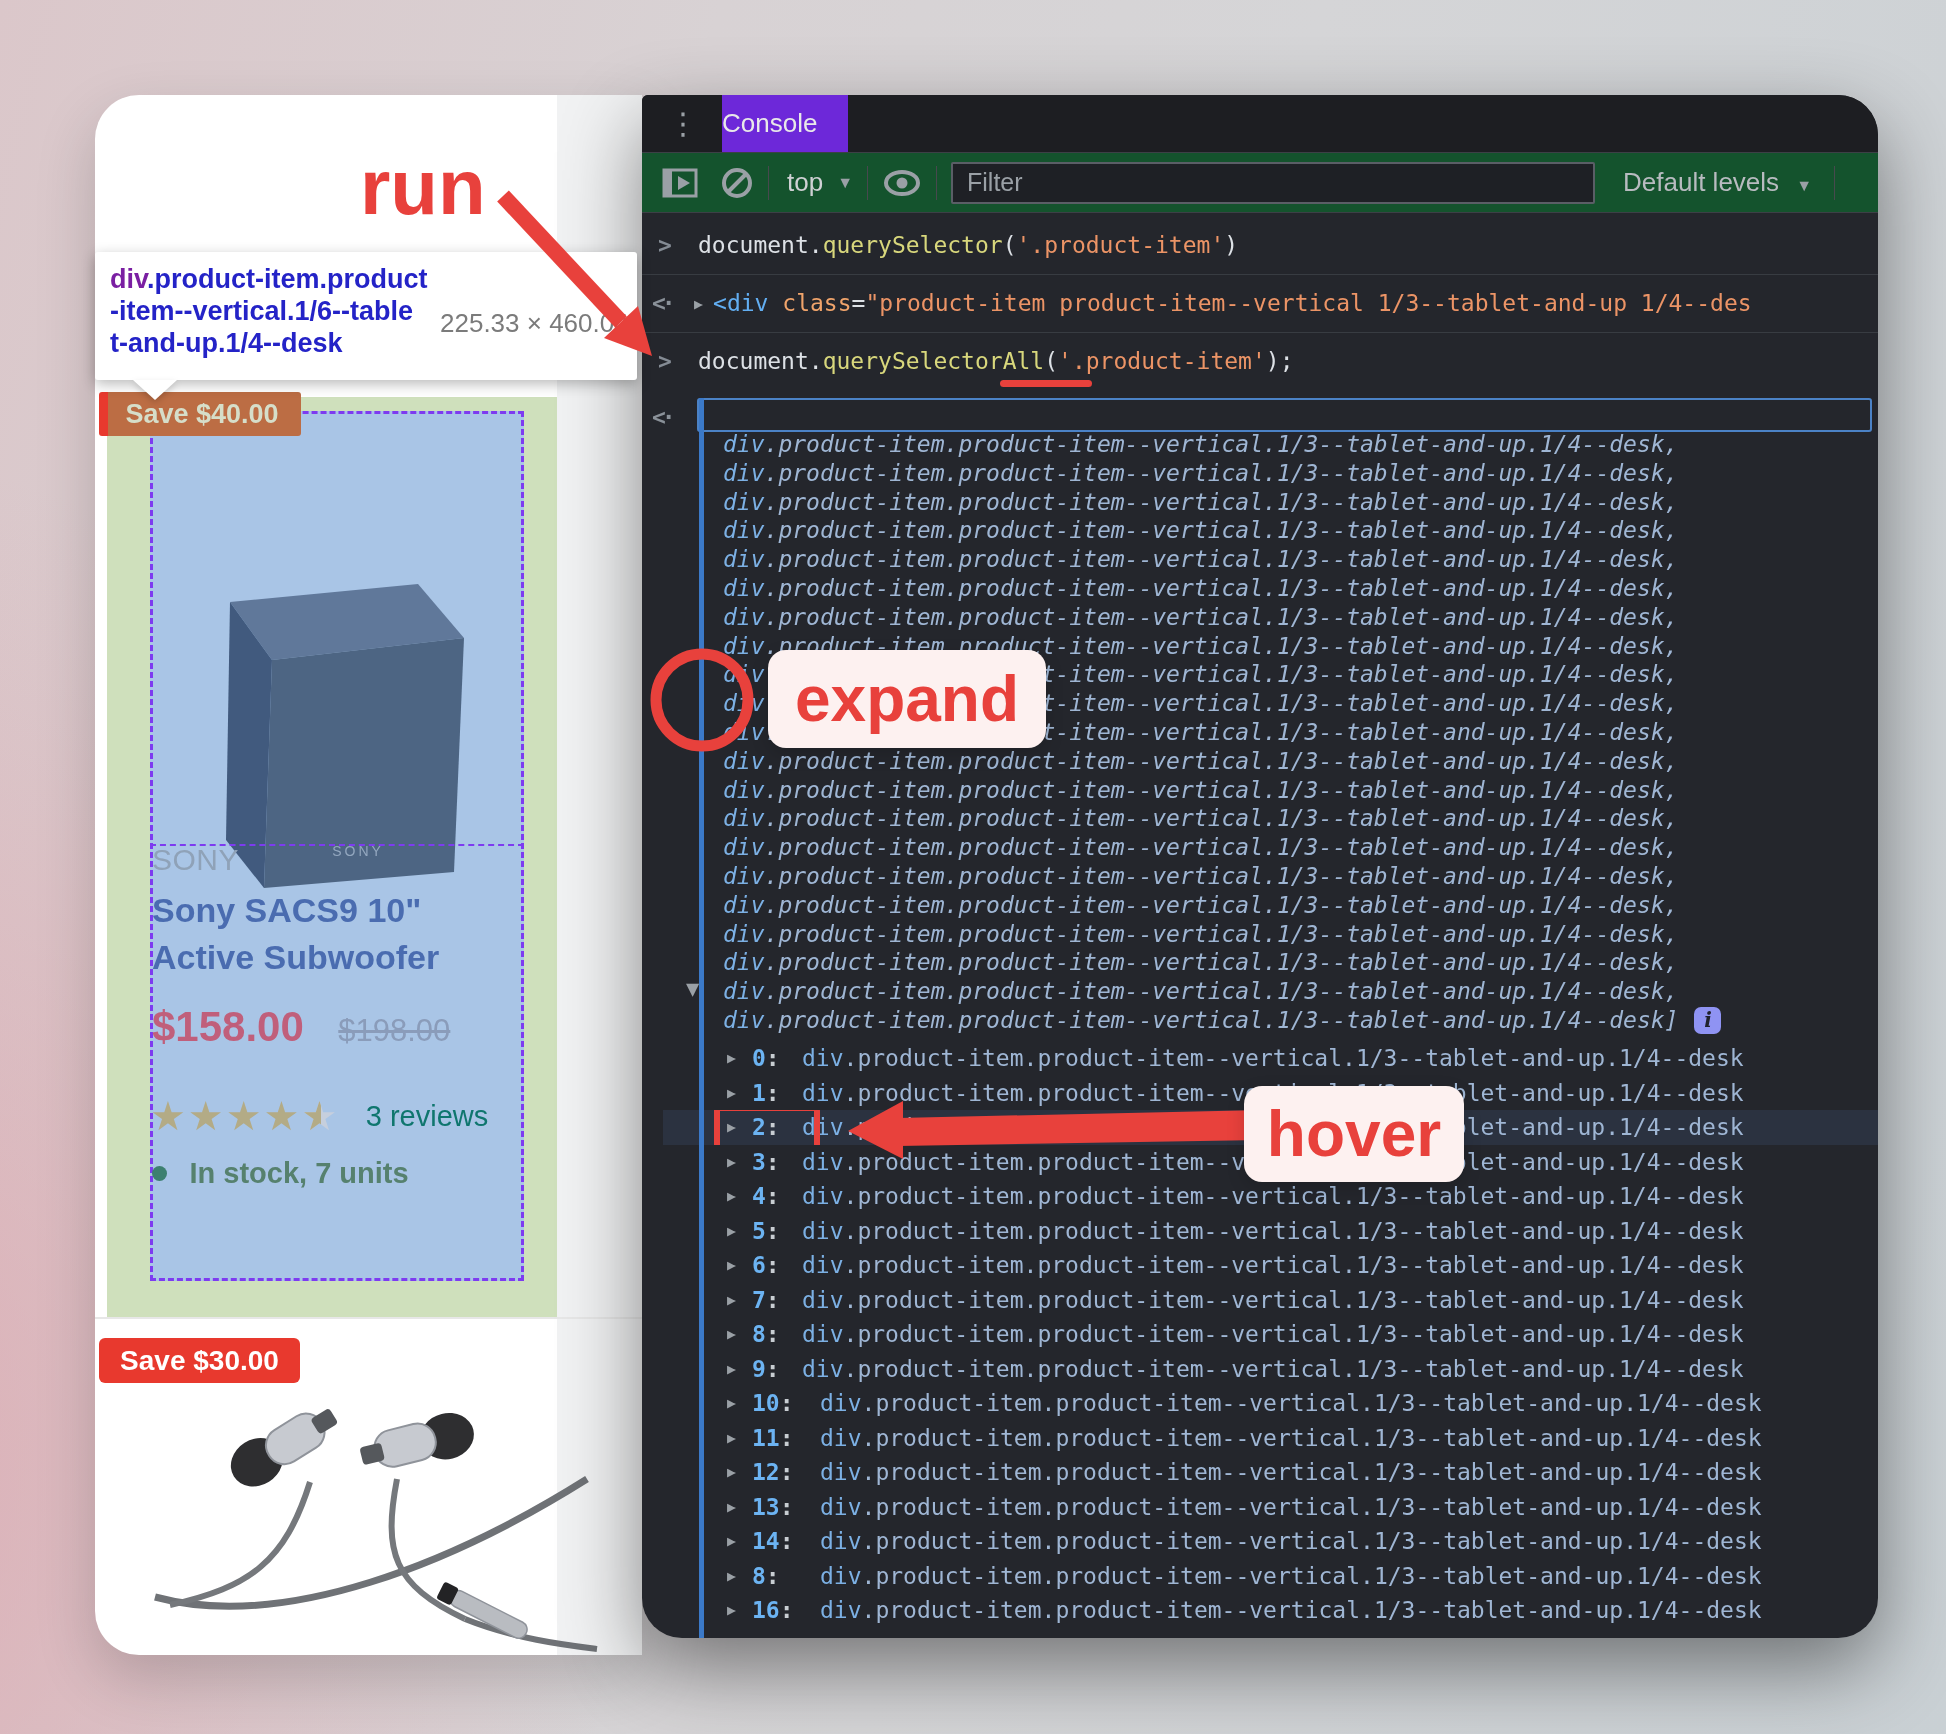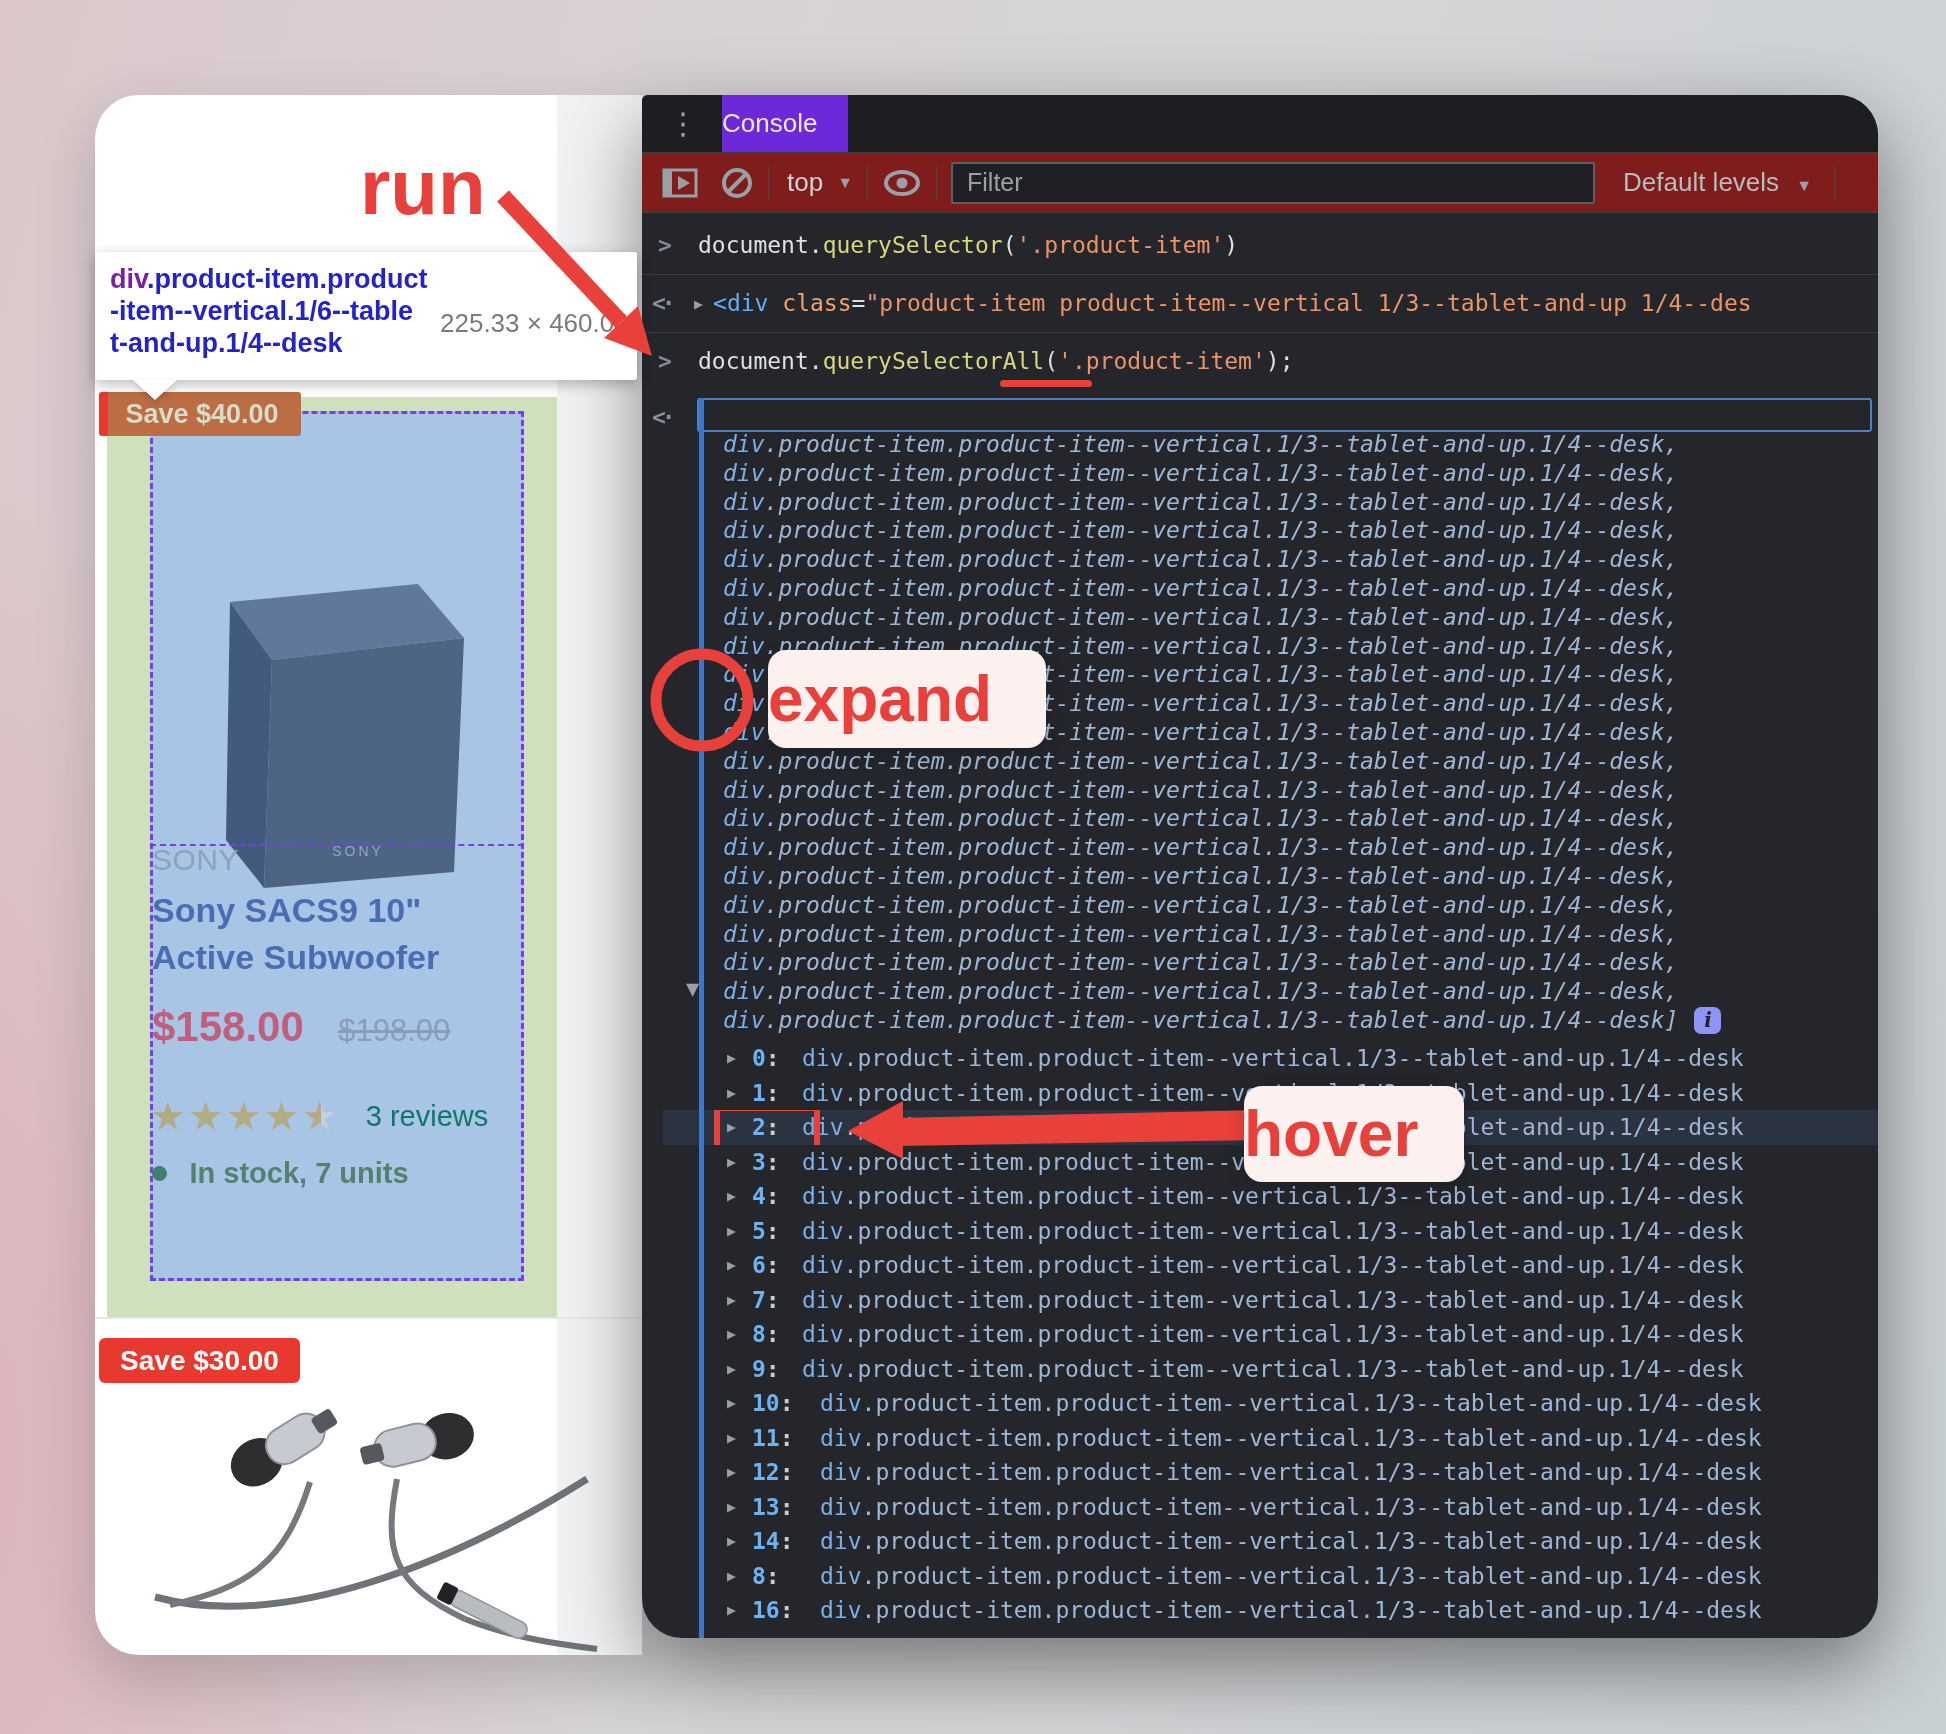--- a/index.html
+++ b/index.html
@@ -50,21 +50,21 @@
   #tt-caret{position:absolute;left:38px;top:128px;width:0;height:0;
     border-left:22px solid transparent;border-right:22px solid transparent;border-top:20px solid #ffffff;
     filter:drop-shadow(0 3px 3px rgba(0,0,0,.18));}
   
   #devtools{position:absolute;left:642px;top:95px;width:1236px;height:1543px;background:#24262c;
     border-radius:6px 40px 40px 40px;box-shadow:0 30px 80px rgba(0,0,0,.45);overflow:hidden;z-index:10;}
   #tabbar{position:absolute;left:0;top:0;right:0;height:57px;background:#1d1e22;border-bottom:1px solid #3c4046;}
   #kebab{position:absolute;left:26px;top:8px;font-size:30px;color:#9aa0a6;line-height:42px;}
   #console-tab{position:absolute;left:80px;top:0;width:126px;height:57px;background:#6d28d9;
     color:#e9e9e9;font-size:26px;text-align:left;line-height:57px;}
-  #toolbar{position:absolute;left:0;top:58px;right:0;height:59px;background:#7f1d1d;
+  #toolbar{position:absolute;left:0;top:58px;right:0;height:59px;background:#14532d;
     border-bottom:1px solid #3c4046;display:flex;align-items:center;}
   .tb-sep{width:1px;height:34px;background:#47494e;margin:0 14px;}
   .tb-icon{color:#9aa0a6;}
   #top-dd{color:#cfd1d4;font-size:26px;margin:0 4px;}
   .dd-arrow{font-size:16px;color:#9aa0a6;margin-left:10px;}
   #filter-input{width:612px;height:38px;background:#1e2025;border:2px solid #5a5e66;border-radius:2px;
     color:#d0d3d8;font-size:25px;padding:0 14px;font-family:"Liberation Sans",sans-serif;outline:none;}
   #filter-input::placeholder{color:#9aa0a6;}
   #levels-dd{color:#b8bbc0;font-size:26px;margin-left:28px;white-space:nowrap;}
   
@@ -100,21 +100,21 @@
   .xrow .xtri{position:absolute;left:85px;top:0;color:#9aa0a6;font-size:15px;z-index:1;}
   .xrow .xidx{position:absolute;left:110px;color:#6cb3f2;font-weight:bold;z-index:1;}
   .xrow .xcolon{color:#c8cdd2;font-weight:bold;}
   .xrow .xtext{position:absolute;z-index:1;}
   .xrow .xdiv{color:#7cb0e4;} .xrow .xtail{color:#9fb6d4;}
   #red-box{position:absolute;left:72px;width:106px;height:46px;border:6px solid #e8413c;border-radius:6px;
     box-sizing:border-box;z-index:3;}
   #expand-triangle{position:absolute;left:44px;top:580px;color:#9aa0a6;font-size:22px;z-index:3;}
   
   #ann-svg{position:absolute;left:0;top:0;width:1946px;height:1734px;z-index:50;pointer-events:none;}
-  .ann-label{position:absolute;z-index:55;color:#e8413c;font-weight:bold;pointer-events:none;}
+  .ann-label{position:absolute;z-index:55;color:#e8413c;font-weight:bold;text-align:center;pointer-events:none;}
   #lbl-run{left:360px;top:142px;font-size:78px;font-weight:800;}
   #lbl-expand{left:768px;top:650px;width:278px;height:98px;line-height:98px;font-size:64px;
     background:#fdf1f0;border-radius:18px;box-shadow:0 6px 18px rgba(0,0,0,.15);}
   #lbl-hover{left:1244px;top:1086px;width:220px;height:96px;line-height:96px;font-size:64px;
     background:#fdf1f0;border-radius:18px;box-shadow:0 6px 18px rgba(0,0,0,.15);}
 </style>
 </head>
 <body>
 
 <div id="stage">

